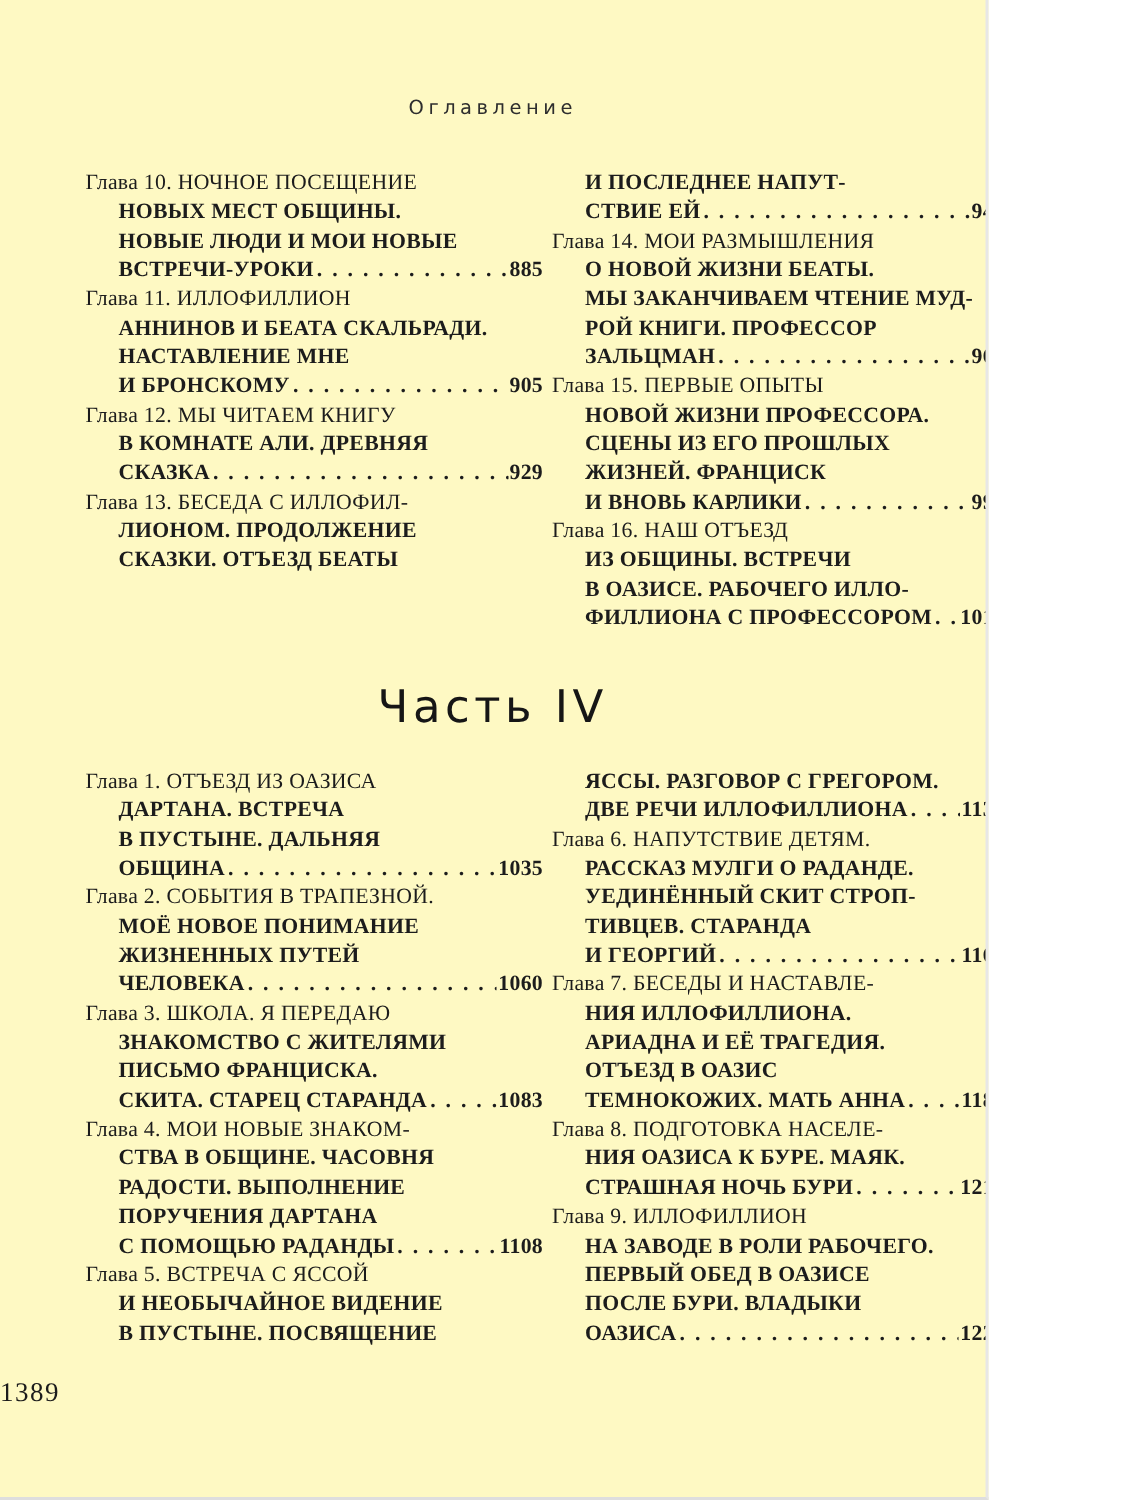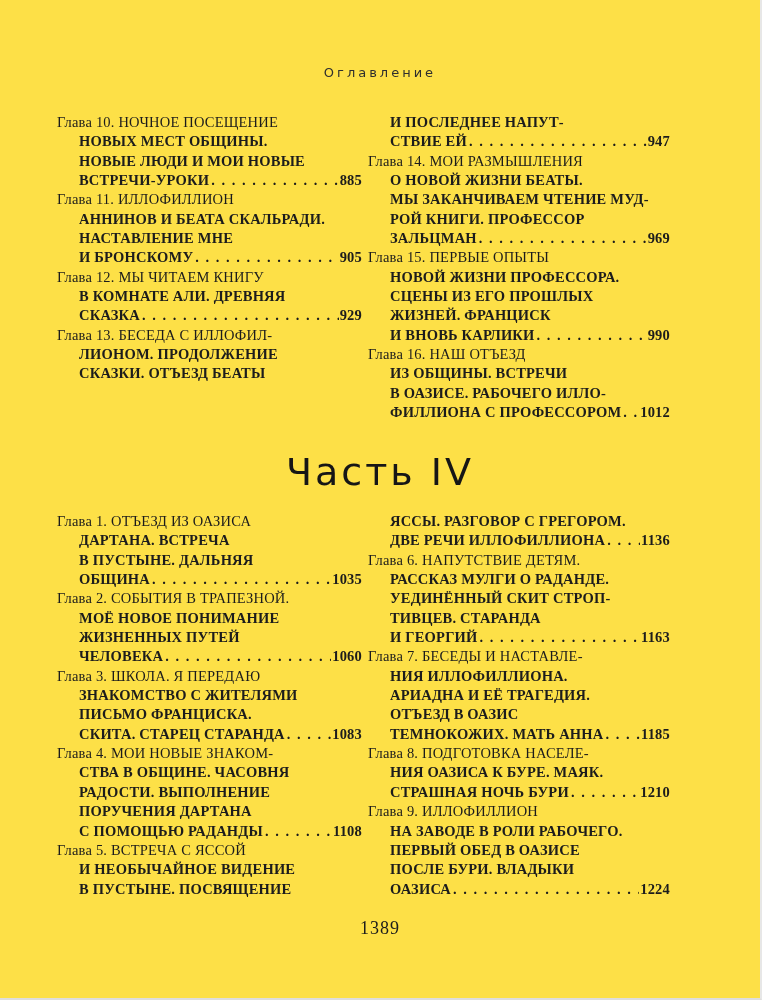--- a/index.html
+++ b/index.html
@@ -2,23 +2,23 @@
 <html lang="ru"><head>
 <meta charset="utf-8">
 <style>
   html, body {
     margin: 0;
     padding: 0;
     background: #ffffff;
   }
   .page {
     position: relative;
-    width: 762px;
+    width: 659px;
     height: 1000px;
-    background: #fde047;
+    background: #fef9c3;
     box-sizing: border-box;
     border-right: 2px solid #e7e7e7;
     border-bottom: 2px solid #dedede;
     font-family: "Liberation Serif", "DejaVu Serif", serif;
     color: #1c1c1c;
     overflow: hidden;
   }
   .running-head {
     position: absolute;
     top: 65px;
@@ -64,31 +64,31 @@
   .pg { flex: 0 0 auto; }
   .part-heading {
     position: absolute;
     top: 455px;
     left: 0;
     width: 100%;
     margin: 0;
     text-align: center;
     font-family: "DejaVu Sans", "Liberation Sans", sans-serif;
     font-weight: 400;
-    font-size: 38px;
+    font-size: 30px;
     line-height: 34px;
     letter-spacing: 3px;
     color: #161616;
   }
   .folio {
     position: absolute;
     top: 918px;
     left: 0;
     width: 100%;
-    text-align: center;
+    text-align: left;
     font-size: 18px;
     letter-spacing: 1px;
     color: #1c1c1c;
   }
 </style>
 </head>
 <body>
 
 <div class="page">
 

